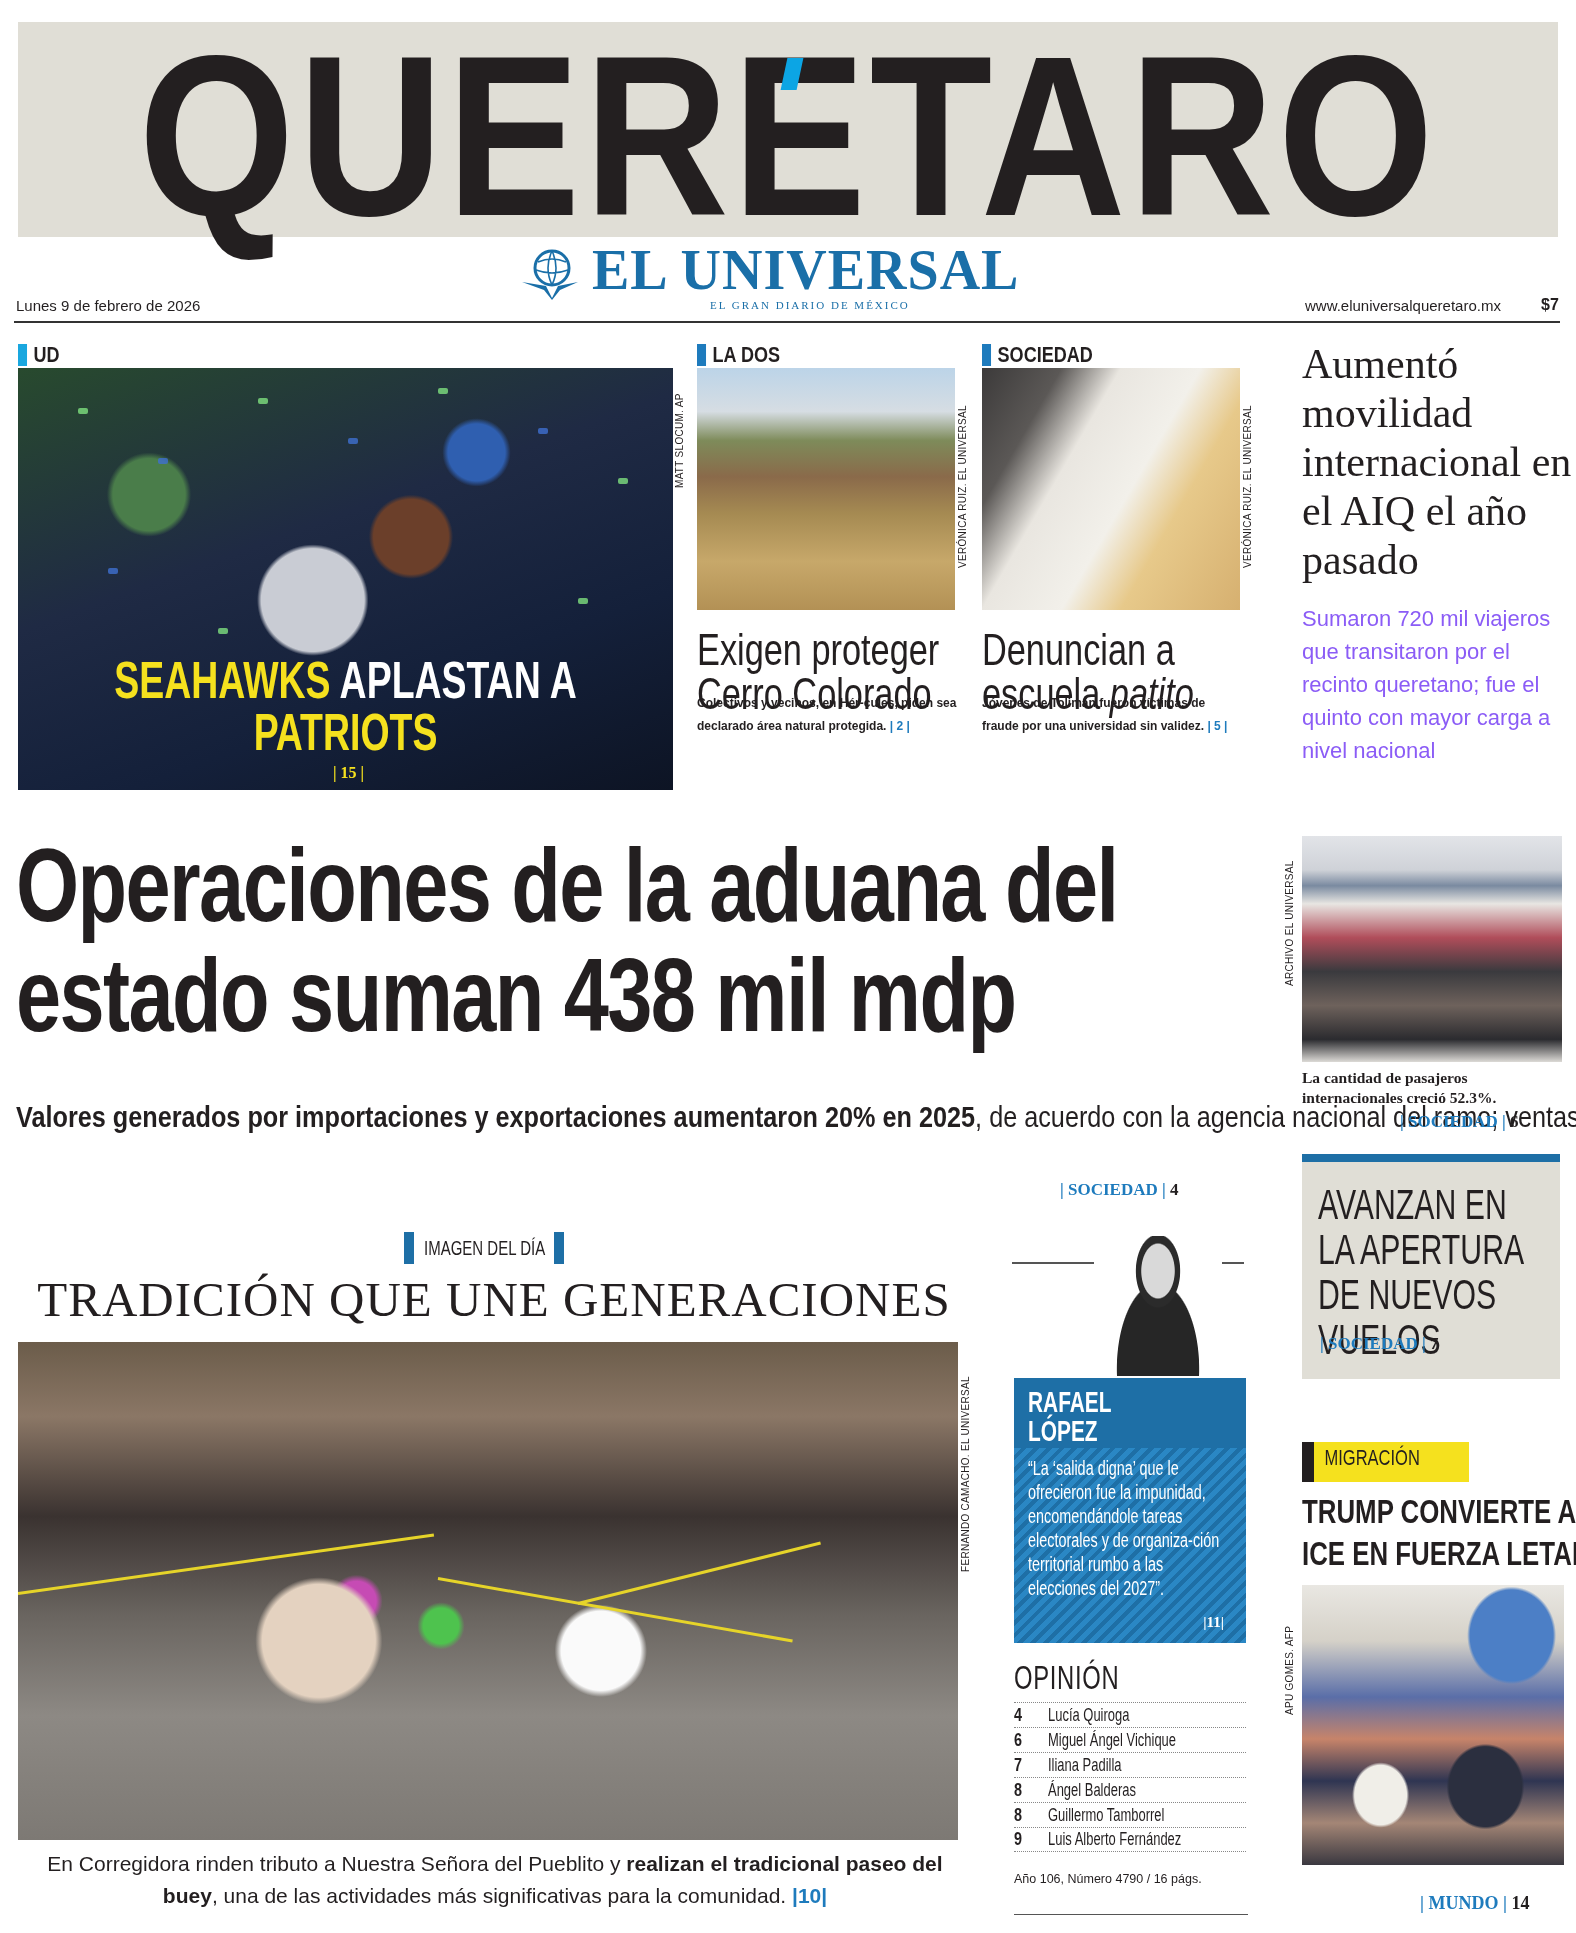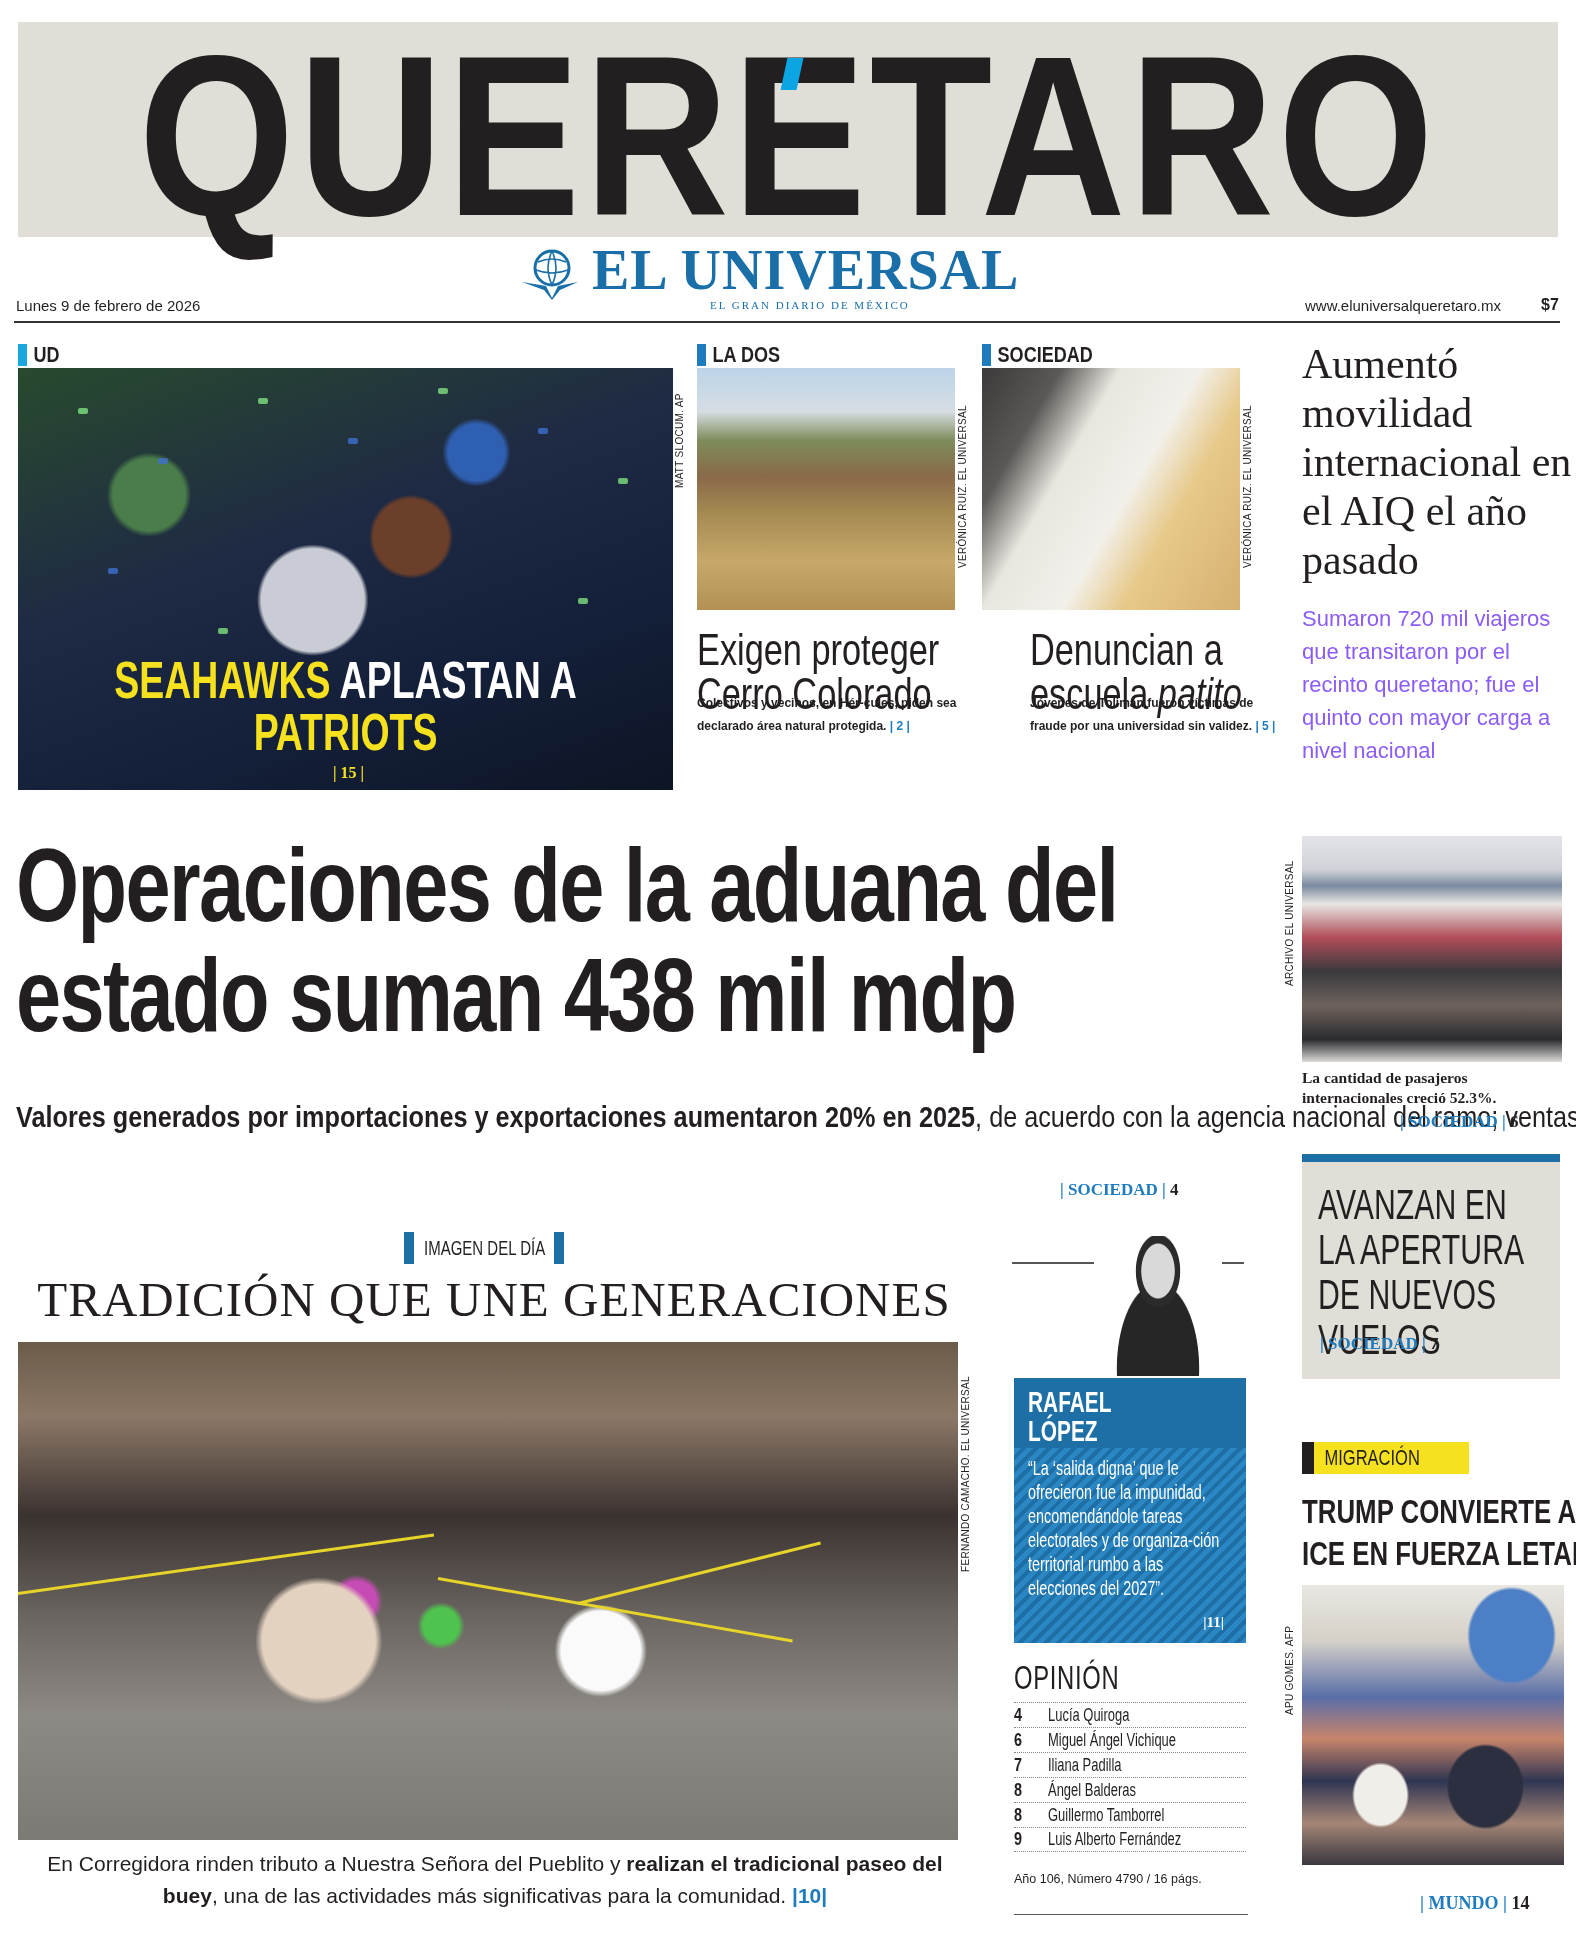--- a/index.html
+++ b/index.html
@@ -105,21 +105,21 @@
   .opinion-title { left: 1014px; top: 1658px; font-size: 34px; color: #231f20; transform: scaleX(0.7); transform-origin: left top; letter-spacing: 1px; }
   .opinion-list { left: 1014px; top: 1702px; width: 232px; }
   .opinion-list .row { display: flex; align-items: center; height: 25px; border-top: 1px dotted #888; }
   .opinion-list .row:last-child { border-bottom: 1px dotted #888; }
   .opinion-list .n { width: 34px; font-weight: 700; font-size: 18px; transform: scaleX(0.8); transform-origin: left center; }
   .opinion-list .nm { font-size: 18px; transform: scaleX(0.72); transform-origin: left center; white-space: nowrap; }
   .edition { left: 1014px; top: 1872px; font-size: 12.5px; color: #231f20; }
   .ed-rule { left: 1014px; top: 1914px; width: 234px; height: 1px; background: #555; }
 
   
-  .mig-label { left: 1302px; top: 1442px; height: 32px; display: flex; background: #f5e11e; }
+  .mig-label { left: 1302px; top: 1442px; height: 40px; display: flex; background: #f5e11e; }
   .mig-label .blk { width: 12px; background: #231f20; }
   .mig-label .txt { padding: 0 14px; font-size: 22px; line-height: 32px; color: #231f20; transform: scaleX(0.75); transform-origin: left center; display: inline-block; }
   .mig-head { left: 1302px; top: 1490px; width: 340px; font-weight: 700; font-size: 34px; line-height: 42px; color: #231f20; transform: scaleX(0.76); transform-origin: left top; white-space: nowrap; }
   .mig-photo { left: 1302px; top: 1585px; width: 262px; height: 280px; background:
       radial-gradient(ellipse at 80% 18%, #4c7fc6 0 14%, transparent 15%),
       radial-gradient(ellipse at 70% 72%, #2b2f3f 0 14%, transparent 15%),
       radial-gradient(ellipse at 30% 75%, #f0eee8 0 10%, transparent 11%),
       linear-gradient(180deg, #e9e7e2 0%, #d5d1c8 20%, #5a6ea8 40%, #c7846a 55%, #2f3552 70%, #a48676 85%, #3a3840 100%); }
   .mig-jump { left: 1420px; top: 1893px; font-family: "Liberation Serif", serif; font-weight: 700; font-size: 18px; }
 </style>
@@ -185,21 +185,21 @@
     <span>Colectivos y vecinos, en Hér-cules, piden sea declarado área natural protegida.</span> <span class="pg">| 2 |</span>
   </div>
 </div>
 
 <div class="abs sec-label" style="left:982px;top:342px;">
   <span class="bar"></span>
   <span>SOCIEDAD</span>
 </div>
 <div class="abs sociedad-photo"></div>
 <div class="credit" style="left:1242px;top:368px;height:200px;">VERÓNICA RUIZ. EL UNIVERSAL</div>
-<div class="abs" style="left:982px;top:628px;width:262px;margin-left:48px;">
+<div class="abs" style="left:982px;top:628px;width:262px;">
   <div class="story-head">
     <div>Denuncian a</div>
     <div><span>escuela </span><i>patito</i></div>
   </div>
   <div class="story-deck" style="margin-top:-24px;">
     <span>Jóvenes de Tolimán fueron víctimas de fraude por una universidad sin validez.</span> <span class="pg">| 5 |</span>
   </div>
 </div>
 
 <div class="abs aiq-head">Aumentó movilidad internacional en el AIQ el año pasado</div>

